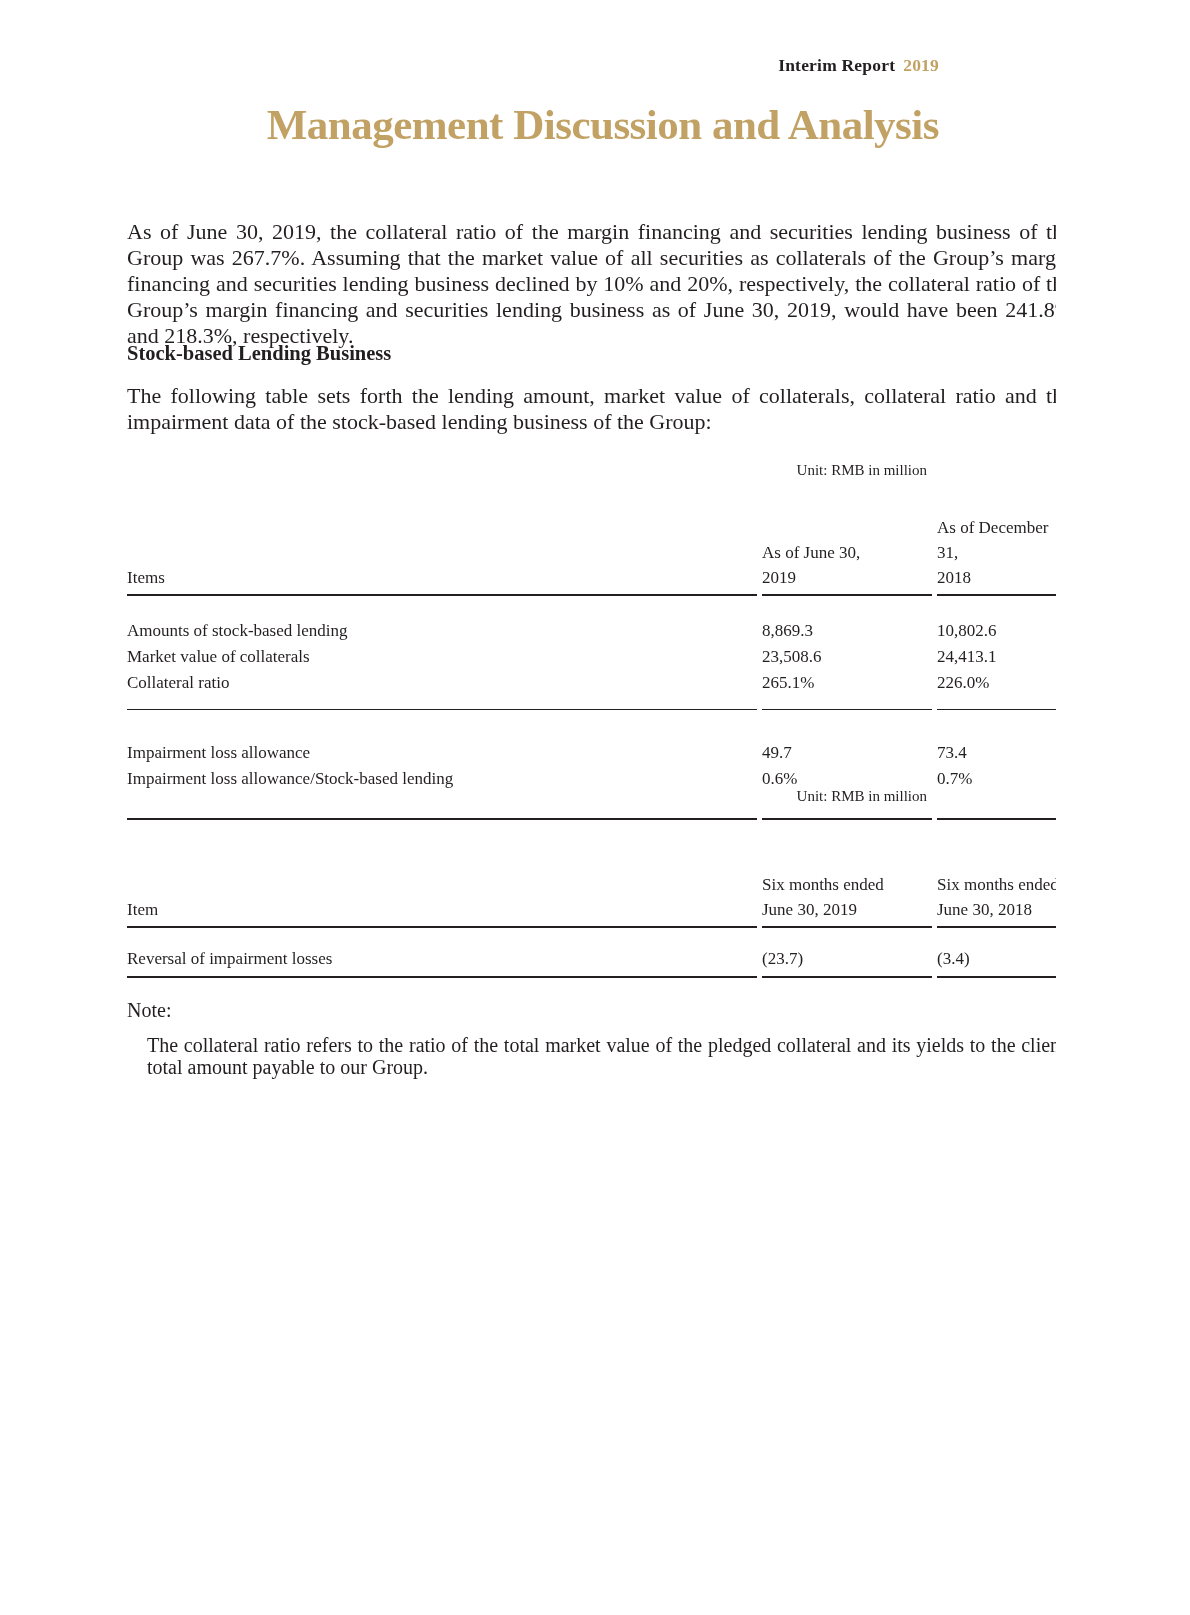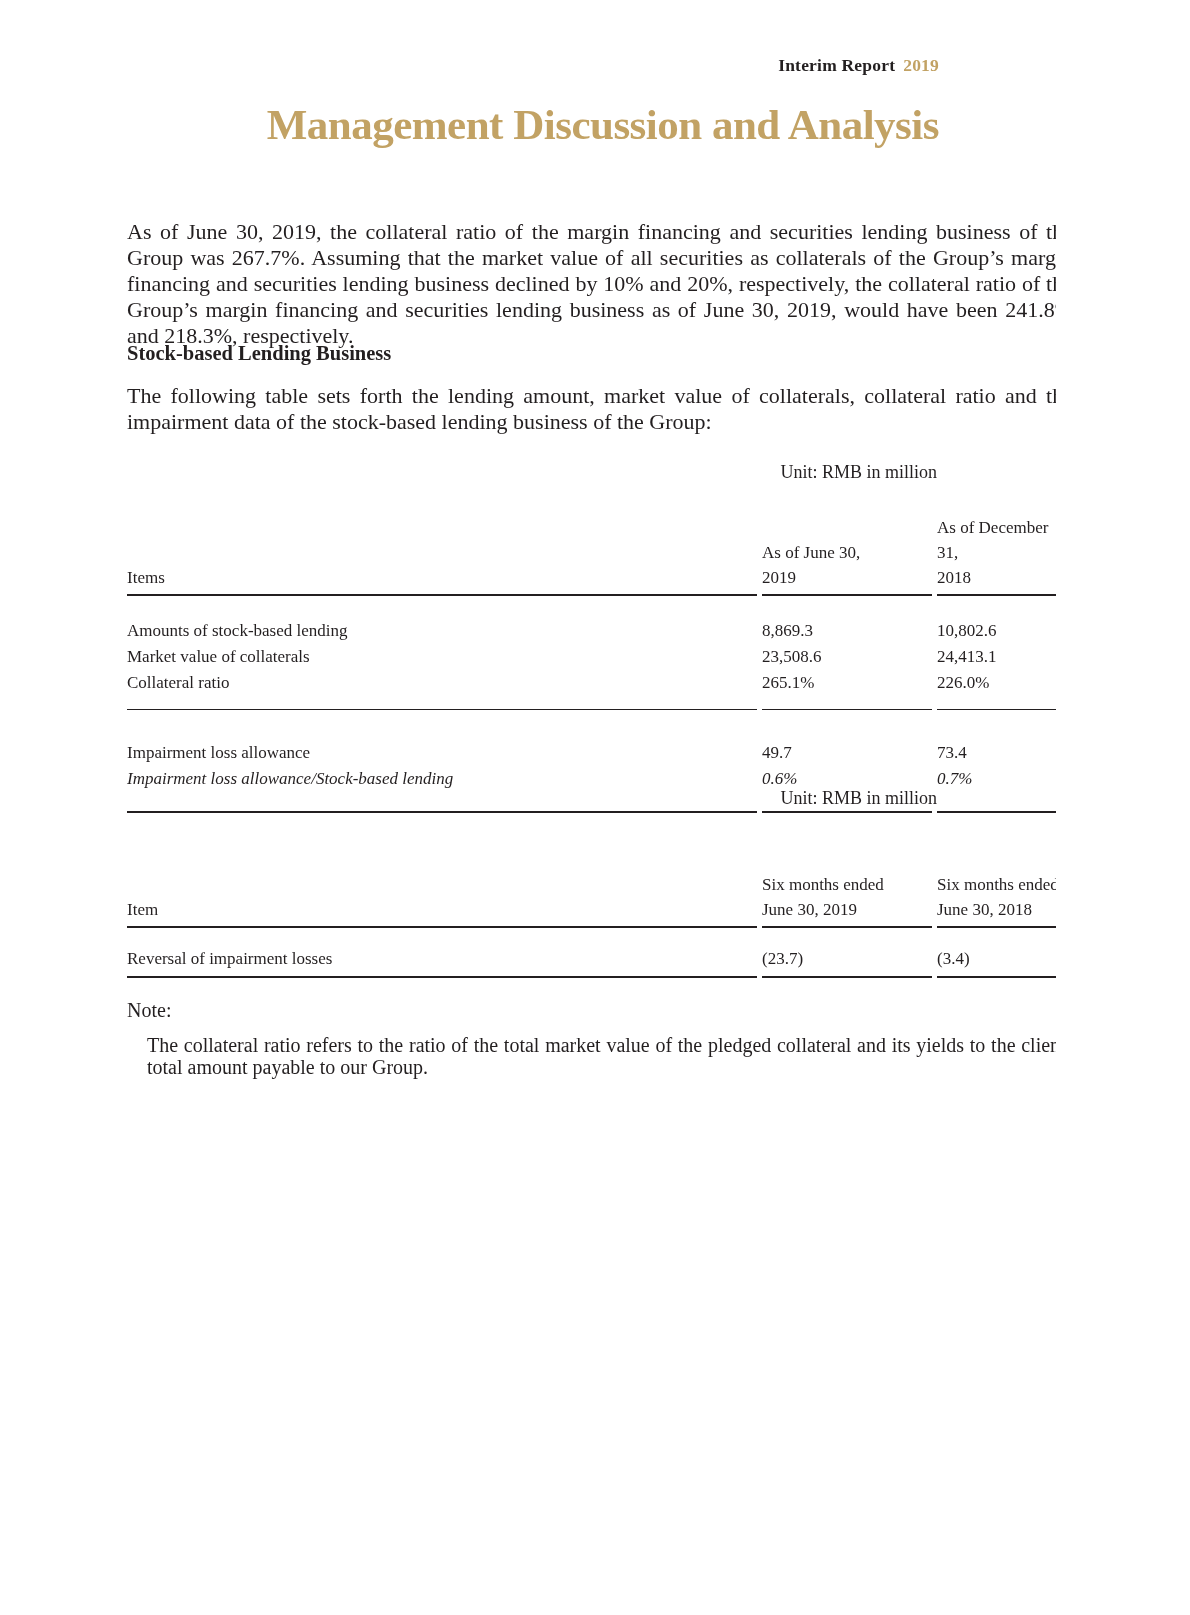--- a/index.html
+++ b/index.html
@@ -35,21 +35,21 @@
     font-size:22px;line-height:26px;
     text-align:justify;
   }
   .intro{top:219px;}
   .section-heading{
     top:342px;left:127px;
     font-size:20.5px;font-weight:bold;
   }
   .section-para{top:383px;}
   .unit-label{
-    right:119px;font-size:18px;white-space:nowrap;
+    right:129px;font-size:15px;white-space:nowrap;
   }
   .unit1{top:462px;}
   .unit2{top:788px;}
   table.fin{
     position:absolute;left:122px;
     width:956px;
     border-collapse:separate;border-spacing:5px 0;
     font-size:17px;line-height:26px;
   }
   .t1{top:503px;}
@@ -58,21 +58,21 @@
     padding:0;margin:0;font-weight:normal;text-align:left;vertical-align:bottom;
   }
   table.fin th{padding-top:12px;padding-bottom:4px;line-height:25px;border-bottom:2px solid var(--text);}
   .t2 th{padding-top:10px;line-height:24px;}
   .num{text-align:right;}
   .bold{font-weight:bold;}
   tr.sp1 td{height:22px;border:none;}
   tr.sp2 td{height:30px;border:none;}
   tr.sp3 td{height:18px;border:none;}
   tr.rule-thin td{border-bottom:1px solid var(--text);padding-bottom:13px;}
-  tr.close1 td{border-bottom:2px solid var(--text);padding-bottom:19px;font-style:italic;}
+  tr.close1 td{border-bottom:2px solid var(--text);padding-bottom:26px;}
   tr.close2 td{border-bottom:2px solid var(--text);padding-bottom:4px;}
   .note{
     top:999px;left:127px;width:952px;
     display:flex;
     font-size:20px;line-height:22px;flex-direction:column;
   }
   .note .note-label{width:35px;flex:0 0 35px;}
   .note .note-body{flex:1;margin-left:20px;text-align:justify;}
   .page-number{
     top:1505px;left:1056px;

